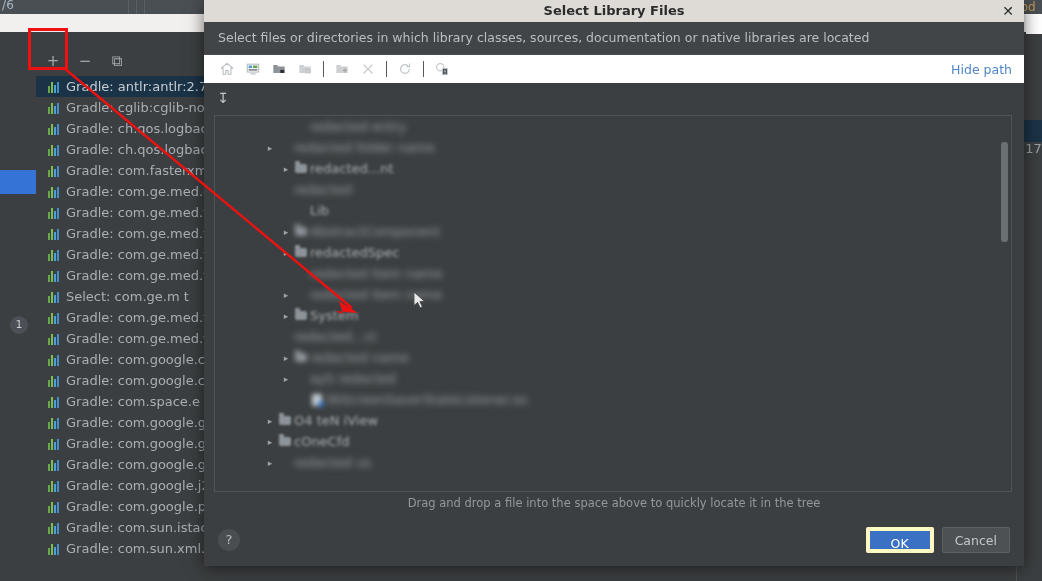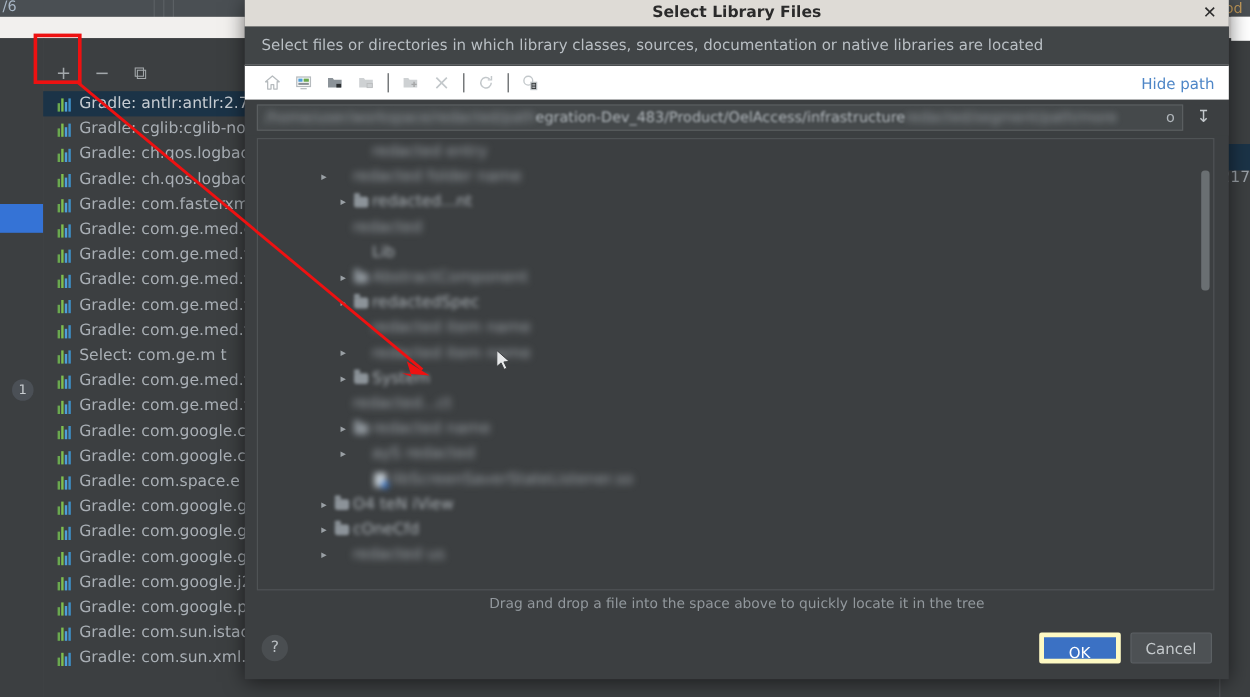--- a/index.html
+++ b/index.html
@@ -766,26 +766,20 @@
       <svg width="14" height="14" viewBox="0 0 16 16" aria-hidden="true">
         <circle cx="6" cy="6" r="4.2" fill="none" stroke="#c3c8cb" stroke-width="1.3"></circle>
         <rect x="8.5" y="7.5" width="5.5" height="7" fill="#2f3234" stroke="#c3c8cb" stroke-width="1.1"></rect>
         <path d="M9.8 9.4h2.9M9.8 11h2.9M9.8 12.6h2.9" stroke="#c3c8cb" stroke-width="0.9"></path>
       </svg>
     </div>
     <div class="hide-path">Hide path</div>
   </div>
 
   <div class="dlg-pathrow">
-    <div class="path-field">
-      <span class="blur-text">/home/user/workspace/redacted/path</span>
-      <span class="path-visible">egration-Dev_483/Product/OelAccess/infrastructure</span>
-      <span class="blur-text">redacted/segment/path/more</span>
-      <span class="path-tail">o</span>
-    </div>
     <div class="path-download">↧</div>
   </div>
 
   <div class="dlg-tree">
     <div id="tree-rows">
         <div class="tree-row">
           <span style="width: 64px; flex: 0 0 auto;"></span>
           <span class="tw-arrow"></span>
           <span class="tw-icon" style="filter: blur(2.6px);"></span>
           <span class="tw-label blurry">redacted entry</span>

